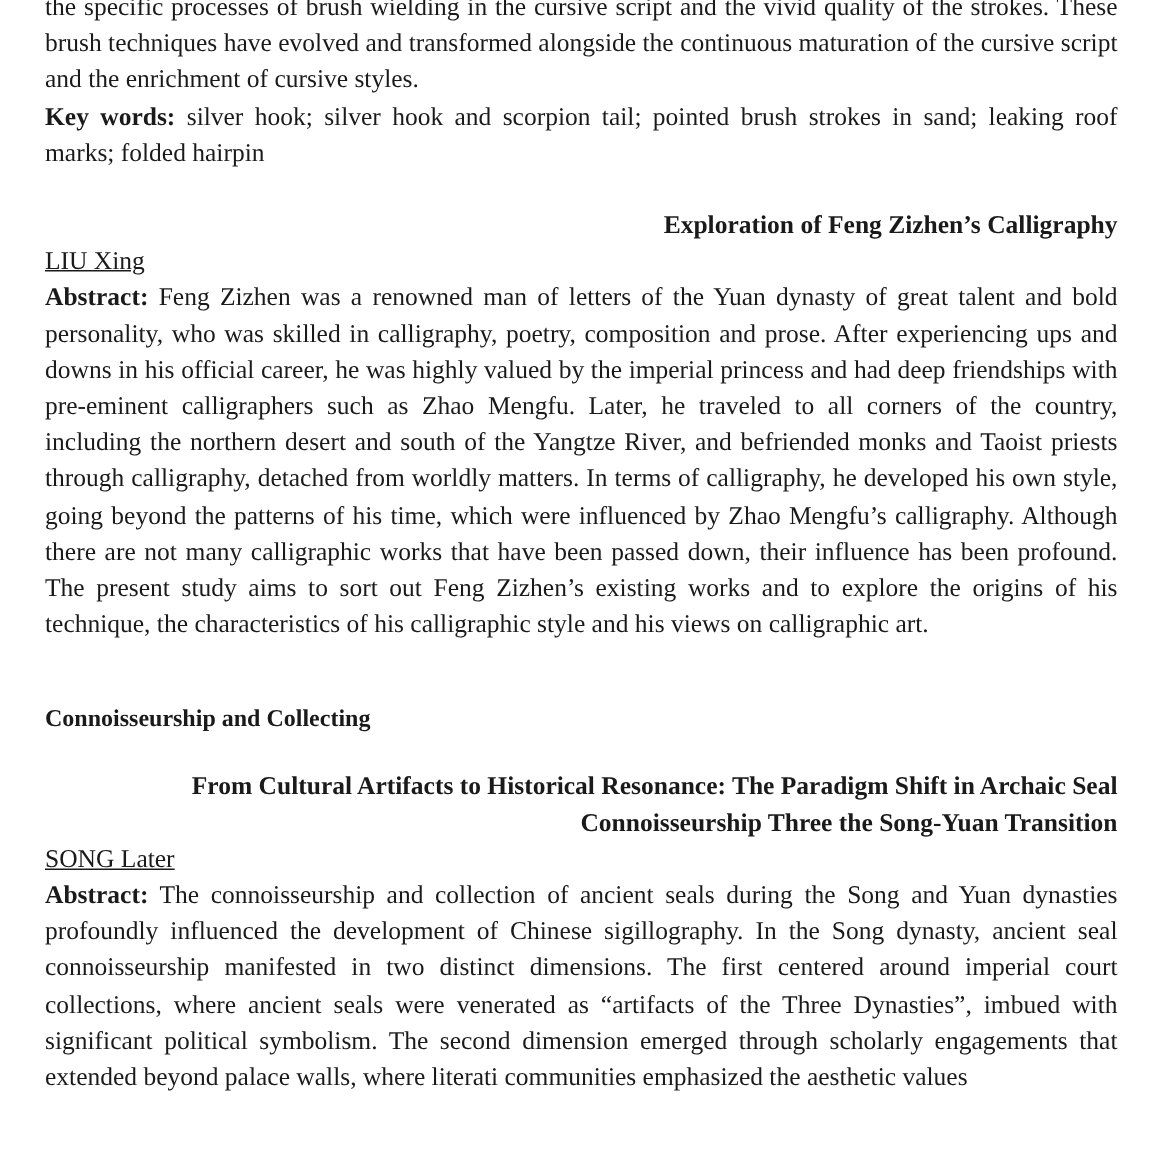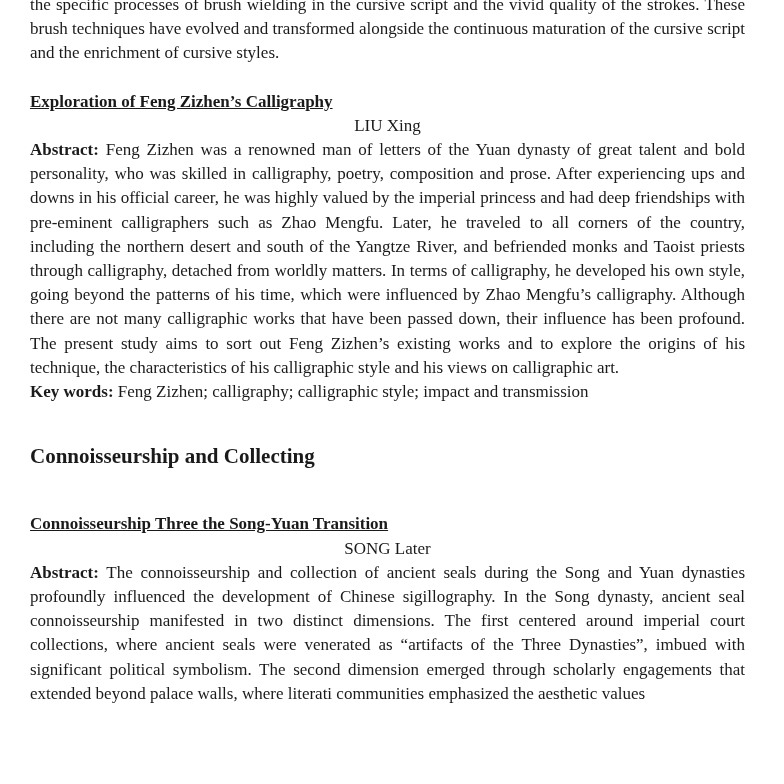--- a/index.html
+++ b/index.html
@@ -24,56 +24,56 @@
     line-height: 24.2px;
   }
   .para {
     text-align: justify;
     margin: 0;
   }
   .kw-label, .abs-label {
     font-weight: bold;
   }
   .article-title {
+    text-align: right;
+    font-weight: bold;
+    margin: 0;
+  }
+  .author {
     text-align: left;
-    font-weight: bold;
     margin: 0;
     text-decoration: underline;
   }
-  .author {
-    text-align: center;
-    margin: 0;
-  }
   .section-heading {
     font-weight: bold;
-    font-size: 21px;
+    font-size: 16px;
     line-height: 26px;
     margin: 0;
   }
   .gap-1 { height: 24px; }
   .gap-2 { height: 39px; }
   .gap-3 { height: 19px; }
 </style>
 </head>
 <body>
 
 <div class="page">
 
   <p class="para"><span>the specific processes of brush wielding in the cursive script and the vivid quality of the strokes. These brush techniques have evolved and transformed alongside the continuous maturation of the cursive script and the enrichment of cursive styles.</span></p>
+  <p class="para"><span class="kw-label">Key words:</span> <span>silver hook; silver hook and scorpion tail; pointed brush strokes in sand; leaking roof marks; folded hairpin</span></p>
 
   <div class="gap-1"></div>
 
   <p class="article-title">Exploration of Feng Zizhen’s Calligraphy</p>
   <p class="author">LIU Xing</p>
   <p class="para"><span class="abs-label">Abstract:</span> <span>Feng Zizhen was a renowned man of letters of the Yuan dynasty of great talent and bold personality, who was skilled in calligraphy, poetry, composition and prose. After experiencing ups and downs in his official career, he was highly valued by the imperial princess and had deep friendships with pre-eminent calligraphers such as Zhao Mengfu. Later, he traveled to all corners of the country, including the northern desert and south of the Yangtze River, and befriended monks and Taoist priests through calligraphy, detached from worldly matters. In terms of calligraphy, he developed his own style, going beyond the patterns of his time, which were influenced by Zhao Mengfu’s calligraphy. Although there are not many calligraphic works that have been passed down, their influence has been profound. The present study aims to sort out Feng Zizhen’s existing works and to explore the origins of his technique, the characteristics of his calligraphic style and his views on calligraphic art.</span></p>
-  <p class="para"><span class="kw-label">Key words:</span> <span>Feng Zizhen; calligraphy; calligraphic style; impact and transmission</span></p>
 
   <div class="gap-2"></div>
 
   <p class="section-heading">Connoisseurship and Collecting</p>
 
   <div class="gap-3"></div>
 
-  <p class="article-title"><br><span>Connoisseurship Three the Song-Yuan Transition</span></p>
+  <p class="article-title"><span>From Cultural Artifacts to Historical Resonance: The Paradigm Shift in Archaic Seal</span><br><span>Connoisseurship Three the Song-Yuan Transition</span></p>
   <p class="author">SONG Later</p>
   <p class="para"><span class="abs-label">Abstract:</span> <span>The connoisseurship and collection of ancient seals during the Song and Yuan dynasties profoundly influenced the development of Chinese sigillography. In the Song dynasty, ancient seal connoisseurship manifested in two distinct dimensions. The first centered around imperial court collections, where ancient seals were venerated as “artifacts of the Three Dynasties”, imbued with significant political symbolism. The second dimension emerged through scholarly engagements that extended beyond palace walls, where literati communities emphasized the aesthetic values</span></p>
 
 </div>
 
 </body></html>

